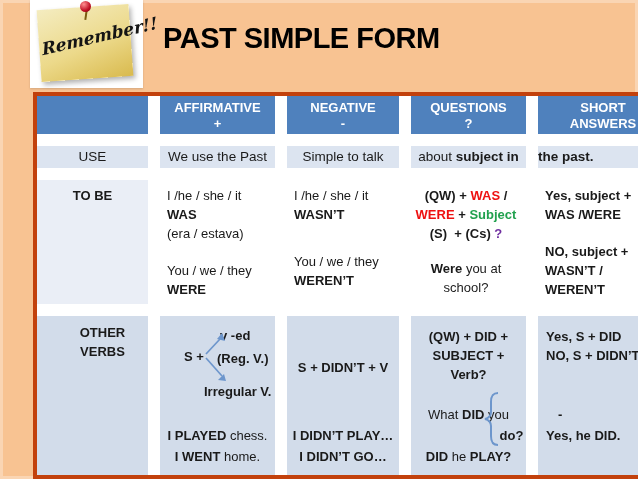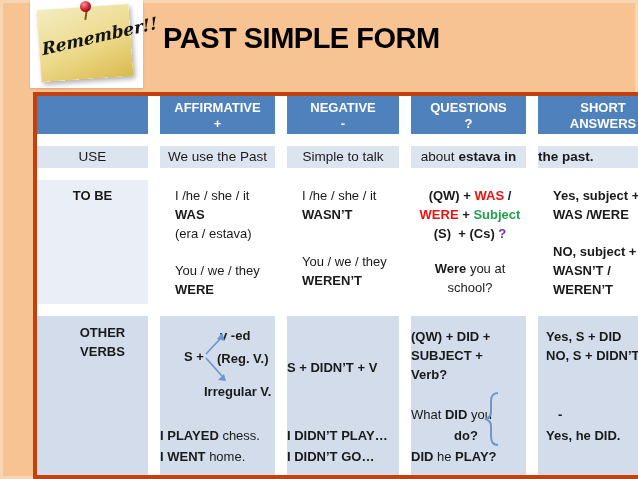--- a/index.html
+++ b/index.html
@@ -28,31 +28,31 @@
   .tbl{position:absolute;left:33px;top:92px;display:grid;
     grid-template-columns:111px 115px 112px 115px 130px;
     grid-template-rows:38px 22px 124px 159px;
     gap:12px;border:4px solid #c2410c;background:#fff;}
   .cell{overflow:hidden;font-size:13px;line-height:19px;position:relative;}
   .hdr{background:var(--header_blue);color:#fff;font-weight:bold;font-size:13px;
     line-height:16px;text-align:center;padding-top:4px;}
   .use{background:var(--row_light);line-height:22px;text-align:center;font-size:13.5px;}
   .use.left{text-align:left;padding-left:0;}
   .lbl-tobe{background:var(--row_lighter);text-align:center;font-weight:bold;padding-top:6px;}
-  .white{background:#fff;padding:6px 5px 0 7px;margin-left:8px;}
+  .white{background:#fff;padding:6px 5px 0 7px;}
   .other{background:var(--row_other);padding-left:20px;}
   .lbl-other{text-align:center;font-weight:bold;padding-top:7px;}
   .b{font-weight:bold;}
   .ctr{text-align:center;padding-left:0;}
   .gap18{height:18px;} .gap16{height:16px;} .gap28{height:28px;}
   .red{color:var(--accent_red);font-weight:bold;}
   .green{color:var(--accent_green);font-weight:bold;}
   .purple{color:var(--accent_purple);font-weight:bold;}
   .abs{position:absolute;white-space:nowrap;}
-  .aline{left:0;width:100%;font-weight:bold;}
+  .aline{left:0;width:100%;text-align:center;font-weight:bold;}
   svg.arrows{position:absolute;left:42px;top:11px;}
   svg.arrows path{stroke:var(--arrow_blue);stroke-width:1.7;fill:none;}
   svg.arrows .ah{fill:var(--arrow_blue);stroke:none;}
   .brace{position:absolute;left:484px;top:392px;}
   .brace path{stroke:var(--arrow_blue);stroke-width:2;fill:none;}
 </style>
 </head>
 <body>
 
 <div class="slide">
@@ -83,21 +83,21 @@
       <div>?</div>
     </div>
     <div class="cell hdr">
       <div>SHORT</div>
       <div>ANSWERS</div>
     </div>
 
     <div class="cell use">USE</div>
     <div class="cell use">We use the Past</div>
     <div class="cell use">Simple to talk</div>
-    <div class="cell use"><span>about </span><span class="b">estava in</span></div>
+    <div class="cell use"><span>about </span><span class="b">subject in</span></div>
     <div class="cell use left b">the past.</div>
 
     <div class="cell lbl-tobe">TO BE</div>
 
     <div class="cell white">
       <div>I /he / she / it</div>
       <div class="b">WAS</div>
       <div>(era / estava)</div>
       <div class="gap18"></div>
       <div>You / we / they</div>

